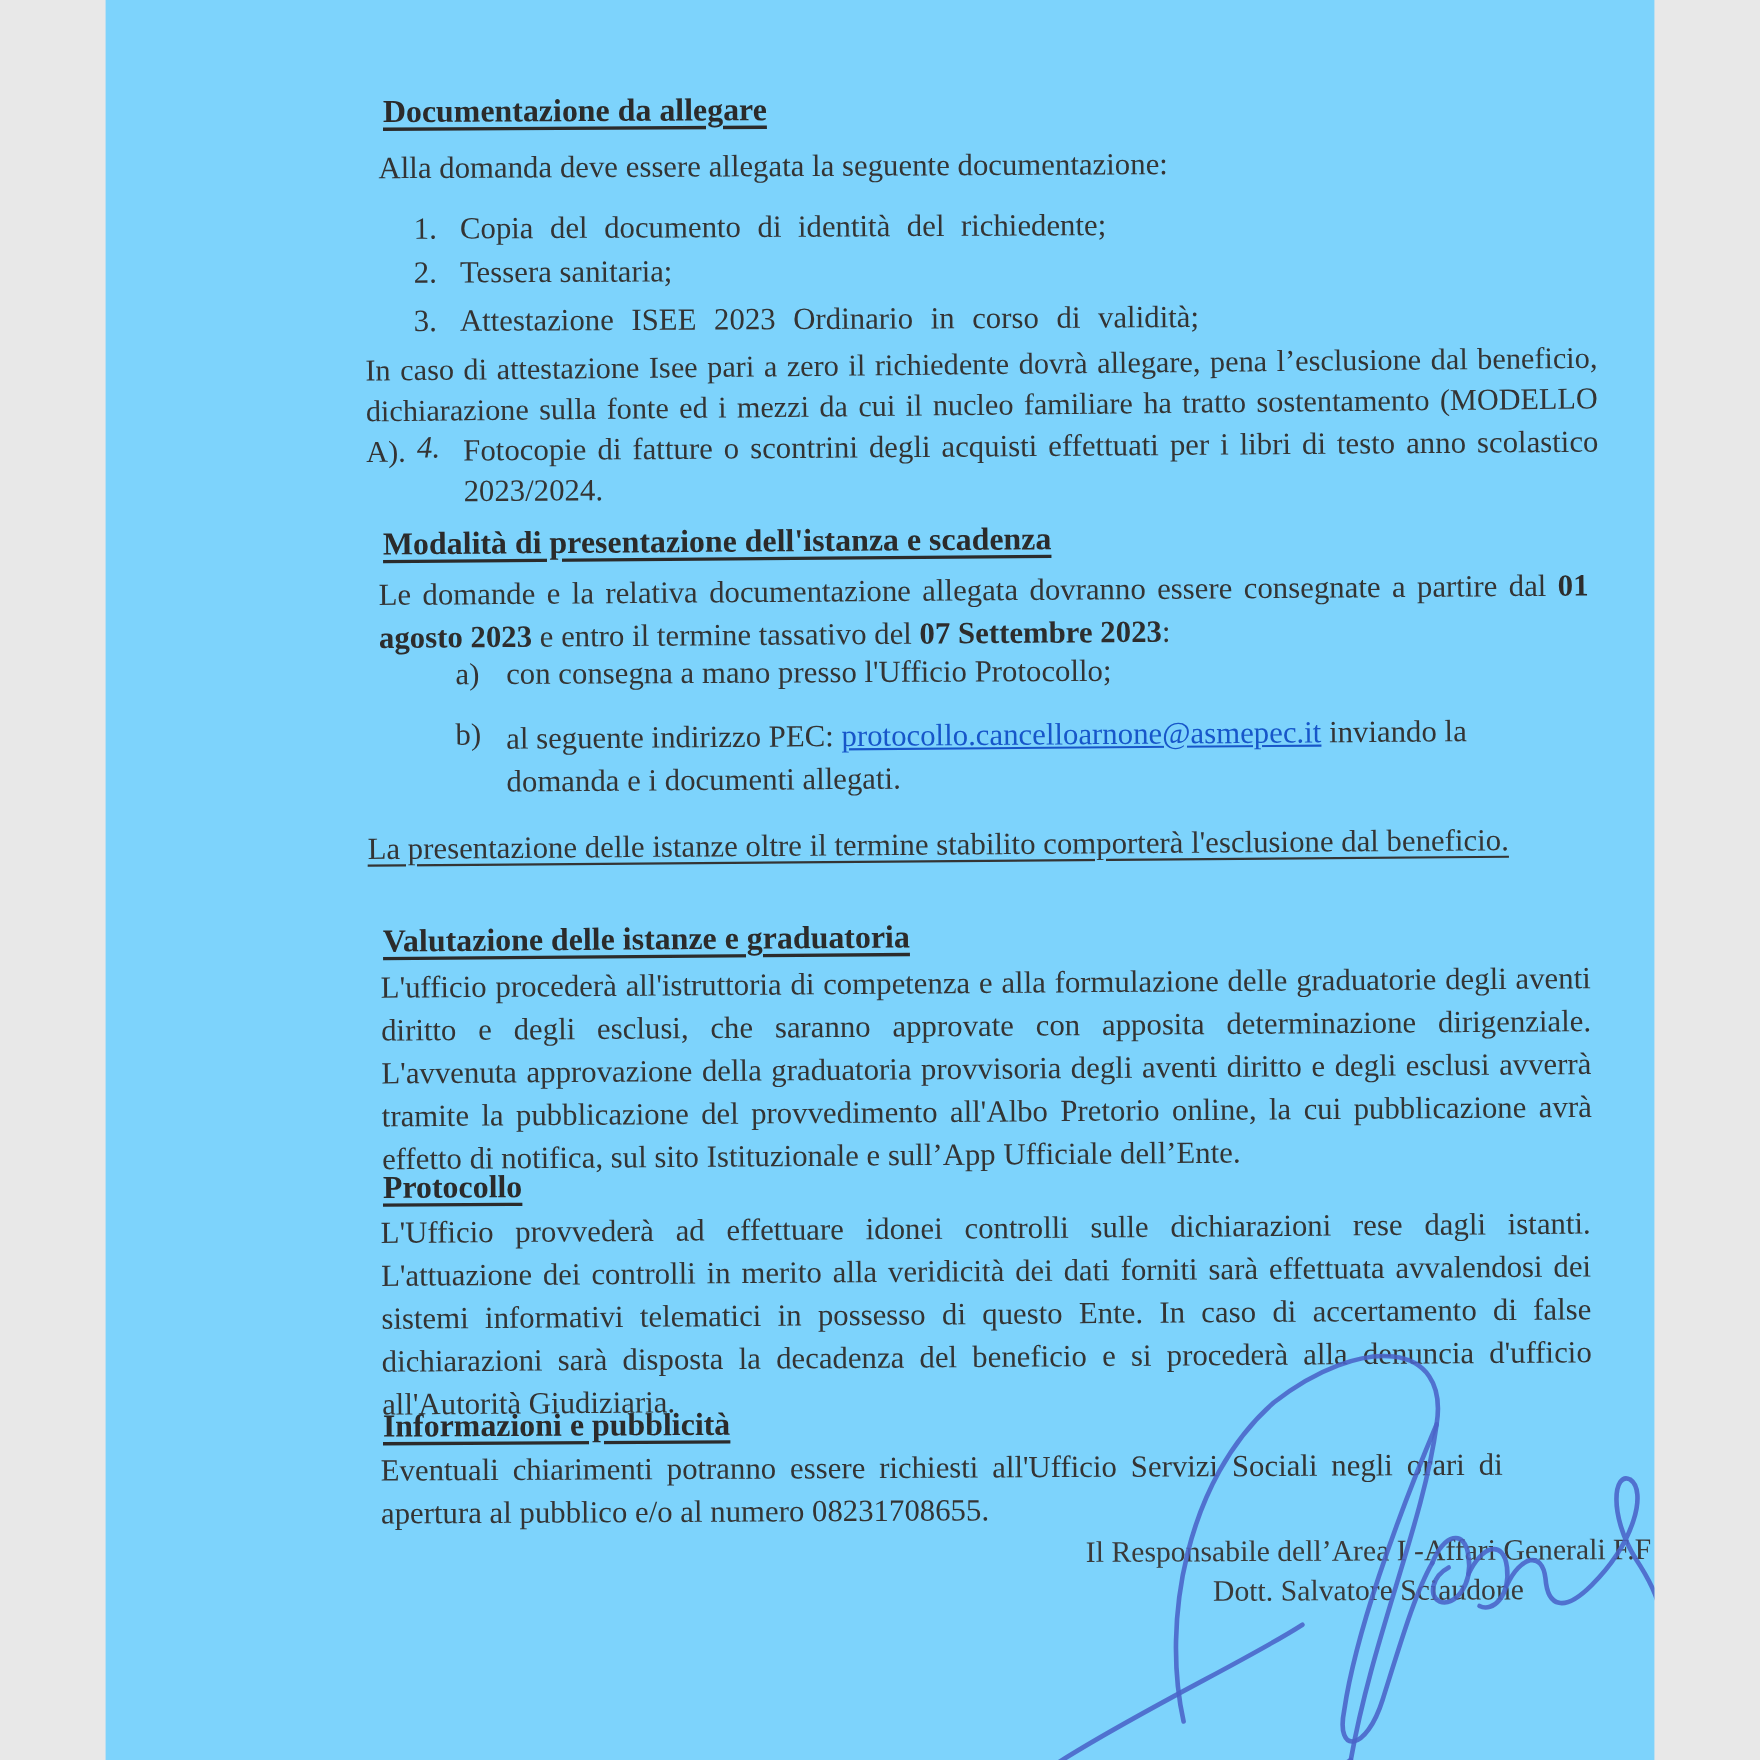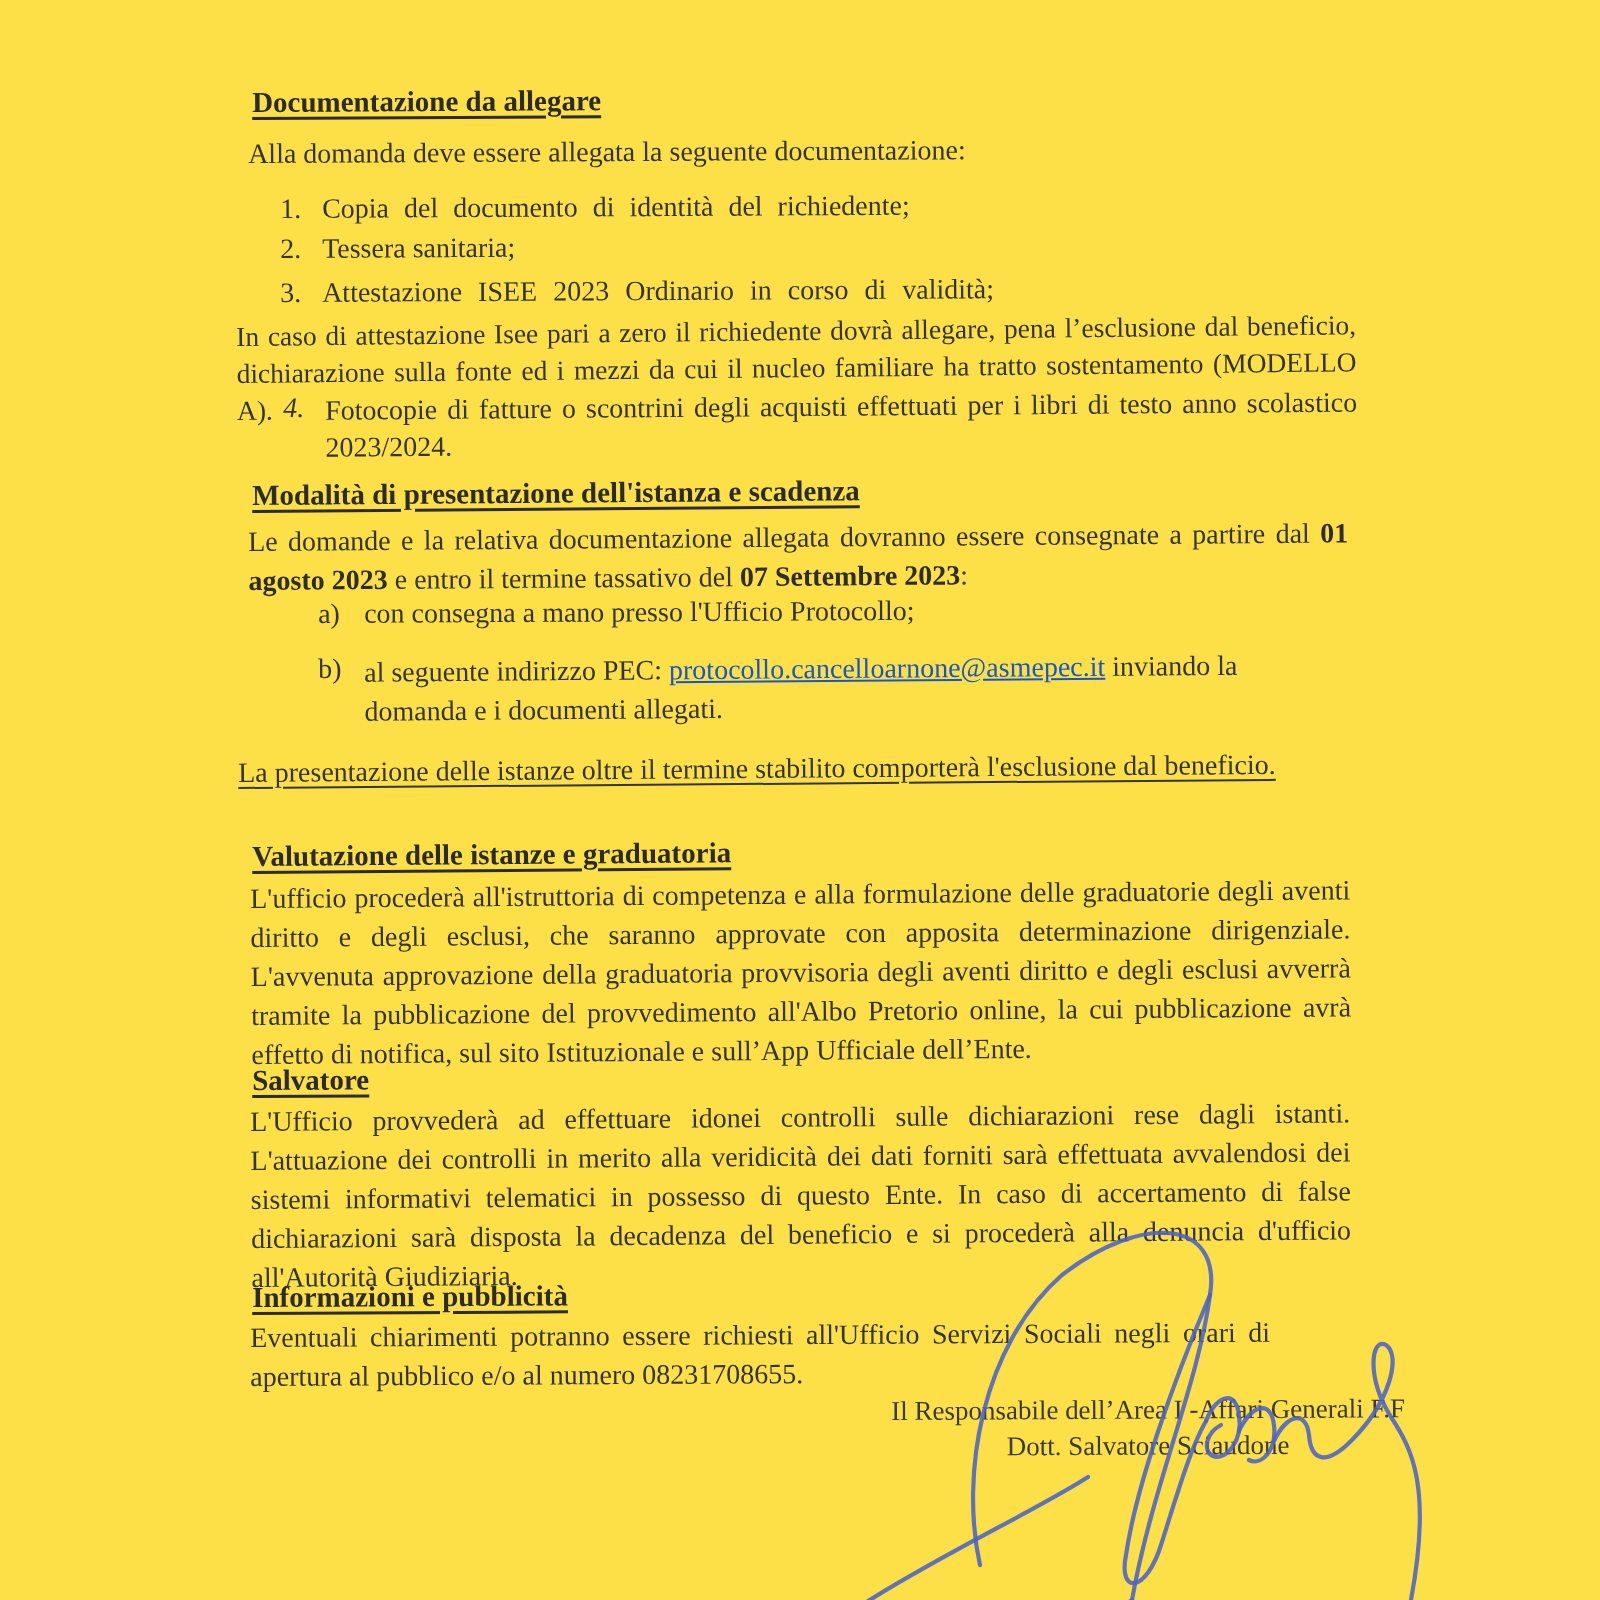--- a/index.html
+++ b/index.html
@@ -1,17 +1,17 @@
 <!DOCTYPE html>
 <html><head>
 <meta charset="utf-8">
 <style>
   html,body{margin:0;padding:0;background:#e8e8e8;}
   .page{
-    position:relative;width:1600px;height:1600px;background:#fde047;
+    position:relative;width:1408px;height:1600px;background:#7dd3fc;
     font-family:"Liberation Serif","DejaVu Serif",serif;color:#333333;
     overflow:hidden;margin:0 auto;
   }
   .abs{position:absolute;}
   .heading{
     font-weight:bold;font-size:29px;color:#2b2b2b;
     text-decoration:underline;text-decoration-thickness:2.5px;text-underline-offset:5px;
     transform-origin:left top;
   }
   .body-text{
@@ -85,21 +85,21 @@
       <span>al seguente indirizzo PEC:  </span><a class="pec">protocollo.cancelloarnone@asmepec.it</a><span> inviando la domanda e i documenti allegati.</span>
     </span>
   </div>
 
   <div class="abs warning t4" style="top:752px;left:238px;width:1120px;">La presentazione delle istanze oltre il termine stabilito comporterà l'esclusione dal beneficio.</div>
 
   <div class="abs heading t4" style="top:840px;left:252px;">Valutazione delle istanze e graduatoria</div>
 
   <div class="abs body-text t4" style="top:879px;left:250px;width:1100px;">L'ufficio procederà all'istruttoria di competenza e alla formulazione delle graduatorie degli aventi diritto e degli esclusi, che saranno approvate con apposita determinazione dirigenziale. L'avvenuta approvazione della graduatoria provvisoria degli aventi diritto e degli esclusi avverrà tramite la pubblicazione del provvedimento all'Albo Pretorio online, la cui pubblicazione avrà effetto di notifica, sul sito Istituzionale e sull’App Ufficiale dell’Ente.</div>
 
-  <div class="abs heading t3" style="top:1064px;left:252px;">Salvatore</div>
+  <div class="abs heading t3" style="top:1064px;left:252px;">Protocollo</div>
 
   <div class="abs body-text t4" style="top:1102px;left:250px;width:1100px;">L'Ufficio provvederà ad effettuare idonei controlli sulle dichiarazioni rese dagli istanti. L'attuazione dei controlli in merito alla veridicità dei dati forniti sarà effettuata avvalendosi dei sistemi informativi telematici in possesso di questo Ente. In caso di accertamento di false dichiarazioni sarà disposta la decadenza del beneficio e si procederà alla denuncia d'ufficio all'Autorità Giudiziaria.</div>
 
   <div class="abs heading t3" style="top:1281px;left:252px;">Informazioni e pubblicità</div>
 
   <div class="abs body-text t3" style="top:1318px;left:250px;width:1020px;">Eventuali chiarimenti potranno essere richiesti all'Ufficio Servizi Sociali negli orari di apertura al pubblico e/o al numero 08231708655.</div>
 
   <div class="abs sig-text t3" style="top:1396px;left:878px;width:540px;">Il Responsabile dell’Area I -Affari Generali F.F</div>
 
   <div class="abs sig-text t3" style="top:1432px;left:878px;width:540px;">Dott. Salvatore Sciaudone</div>

